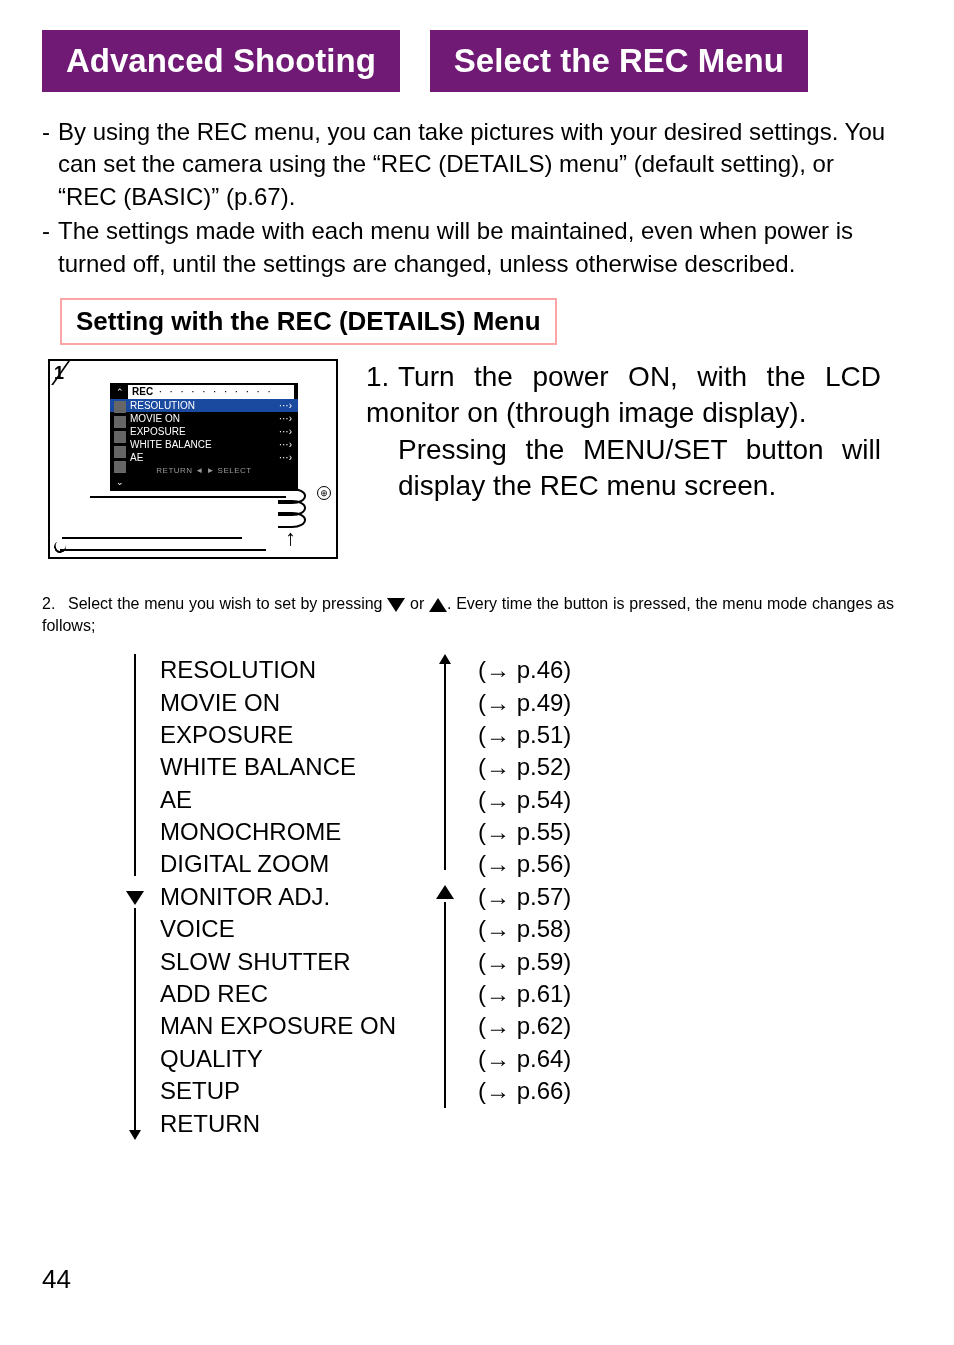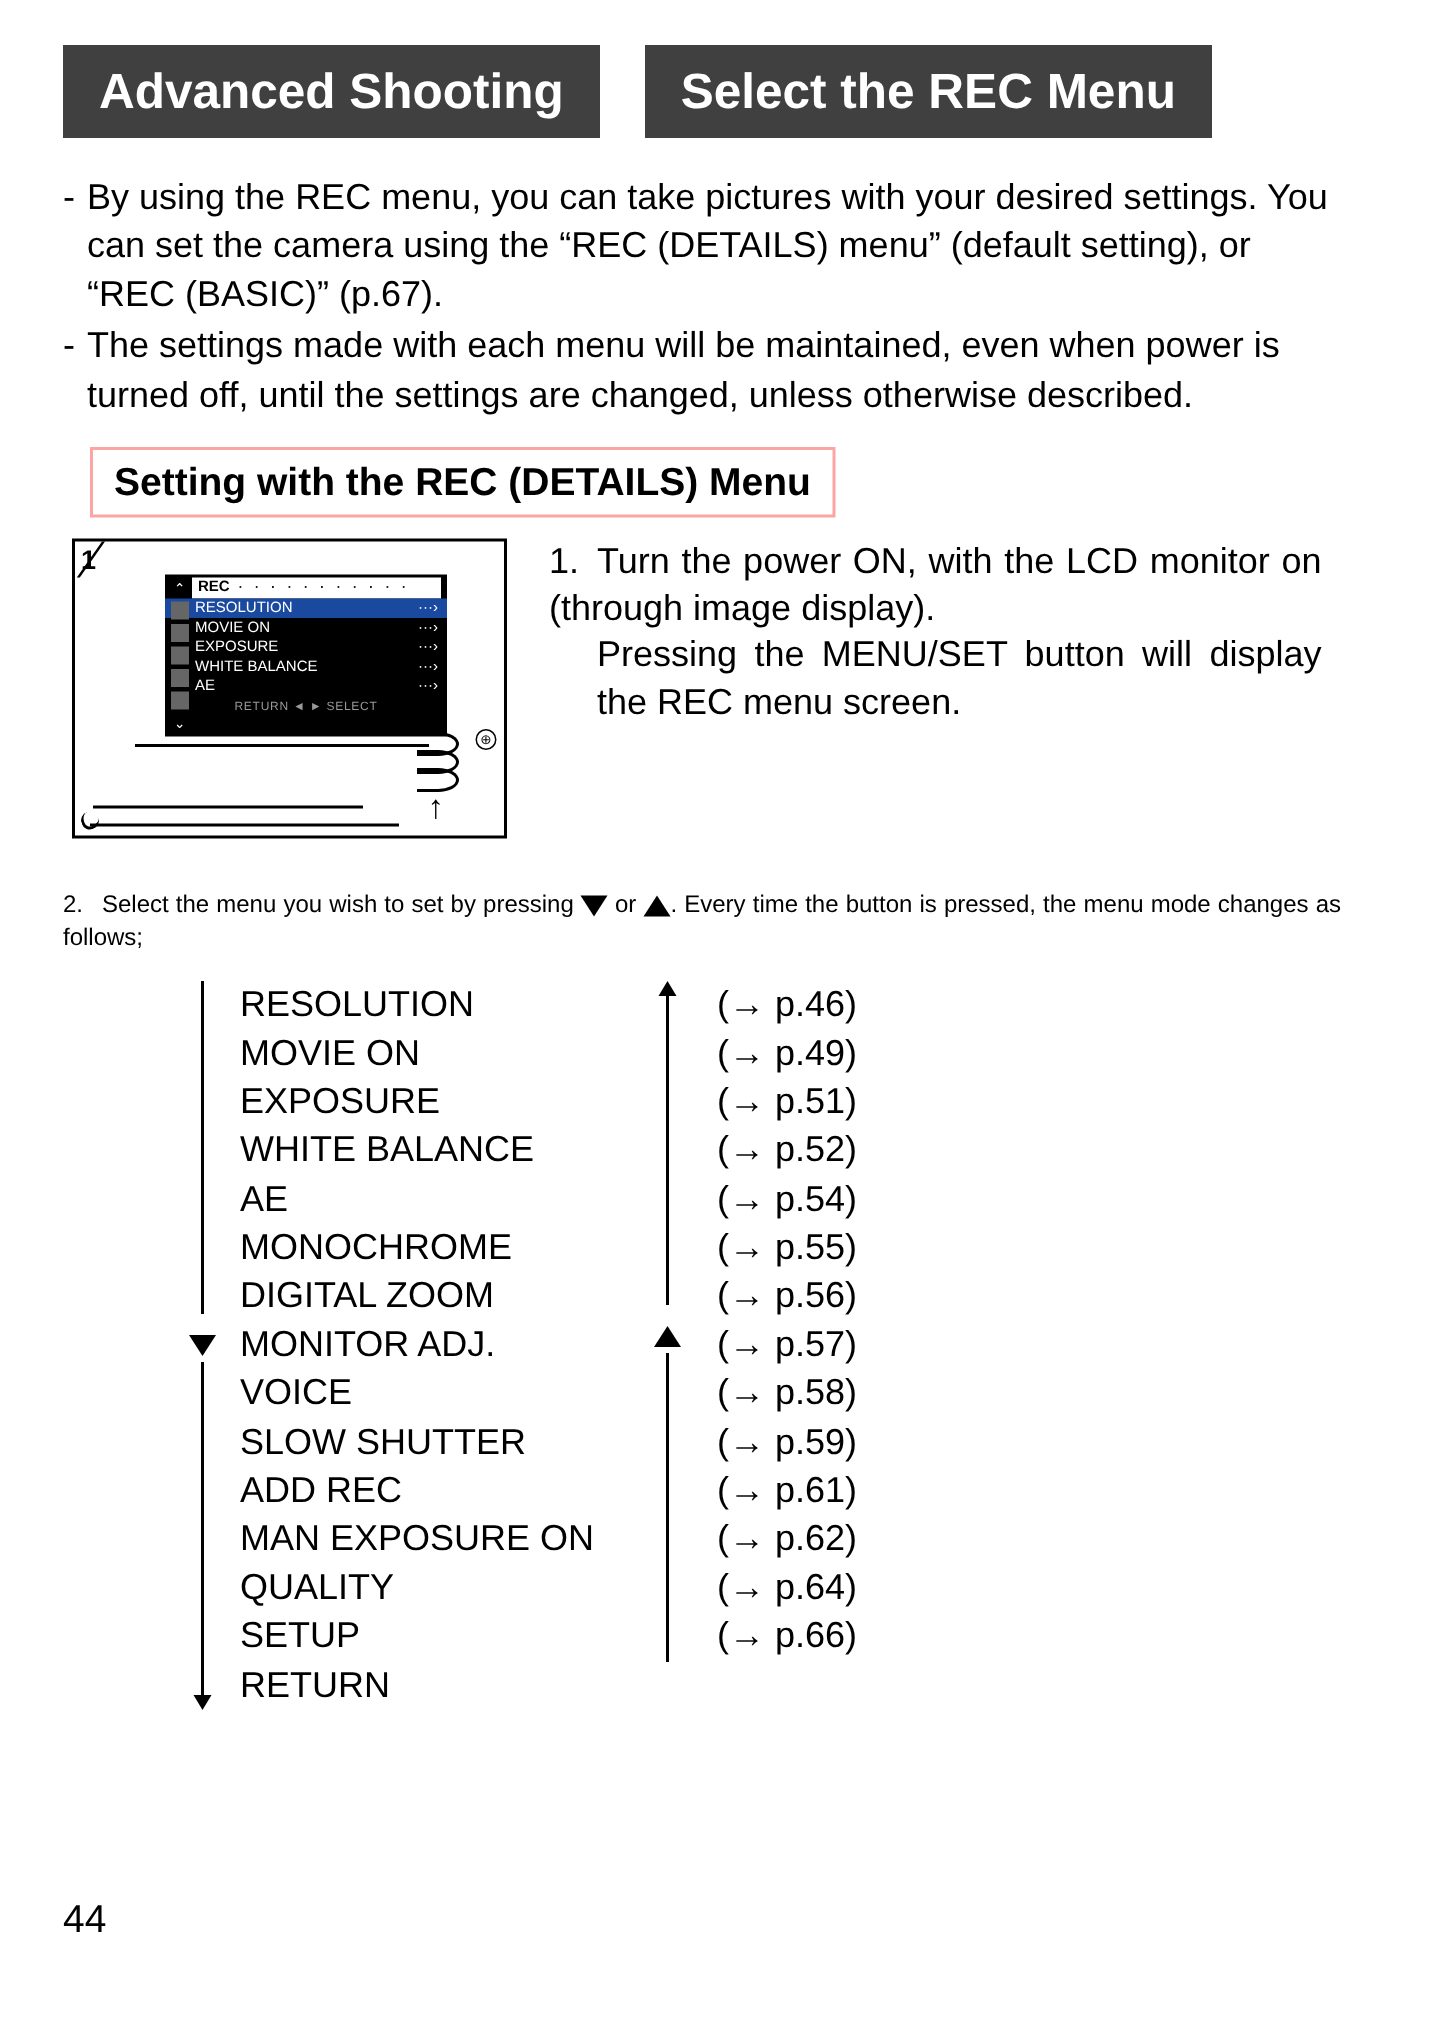--- a/index.html
+++ b/index.html
@@ -10,21 +10,21 @@
     background: #fff;
     color: #000;
     position: relative;
   }
   .header {
     display: flex;
     margin-top: 30px;
     margin-left: 42px;
   }
   .header-tab {
-    background: #404040;
+    background: #701a75;
     color: #fff;
     font-size: 33px;
     font-weight: bold;
     padding: 12px 24px;
     display: inline-flex;
     align-items: center;
   }
   .header-tab2 {
     margin-left: 30px;
   }
@@ -220,21 +220,21 @@
     position: absolute;
     bottom: 12px;
     left: -28px;
     width: 180px;
     height: 2px;
     background: #000;
   }
 
   .step1-text {
     margin-left: 28px;
-    font-size: 24px;
+    font-size: 28px;
     line-height: 1.3;
     flex: 1;
     padding-right: 73px;
     text-align: justify;
   }
   .step1-text .num {
     display: inline-block;
     width: 32px;
   }
   .step1-text .indent {

